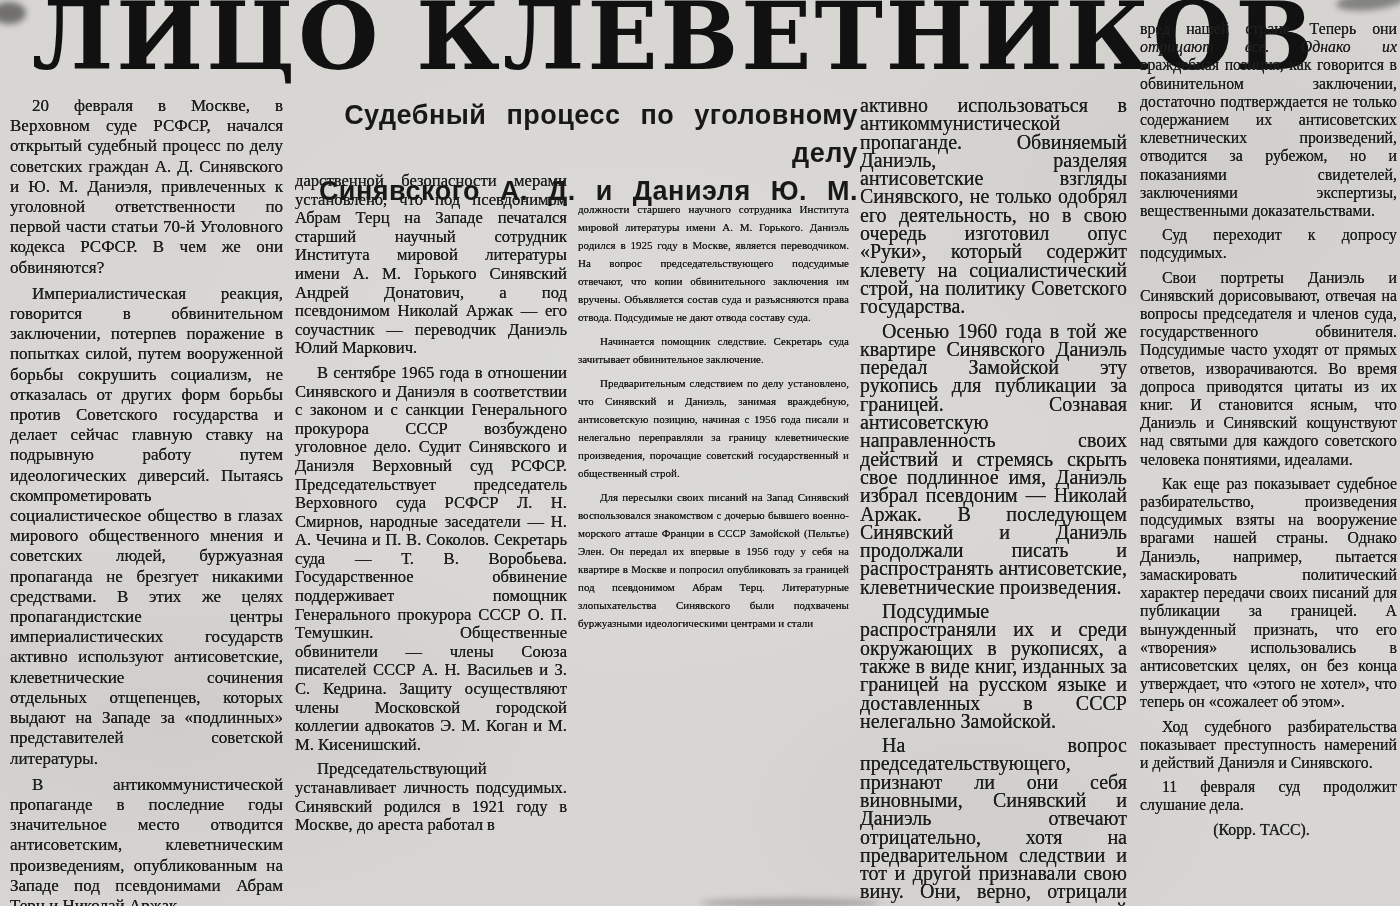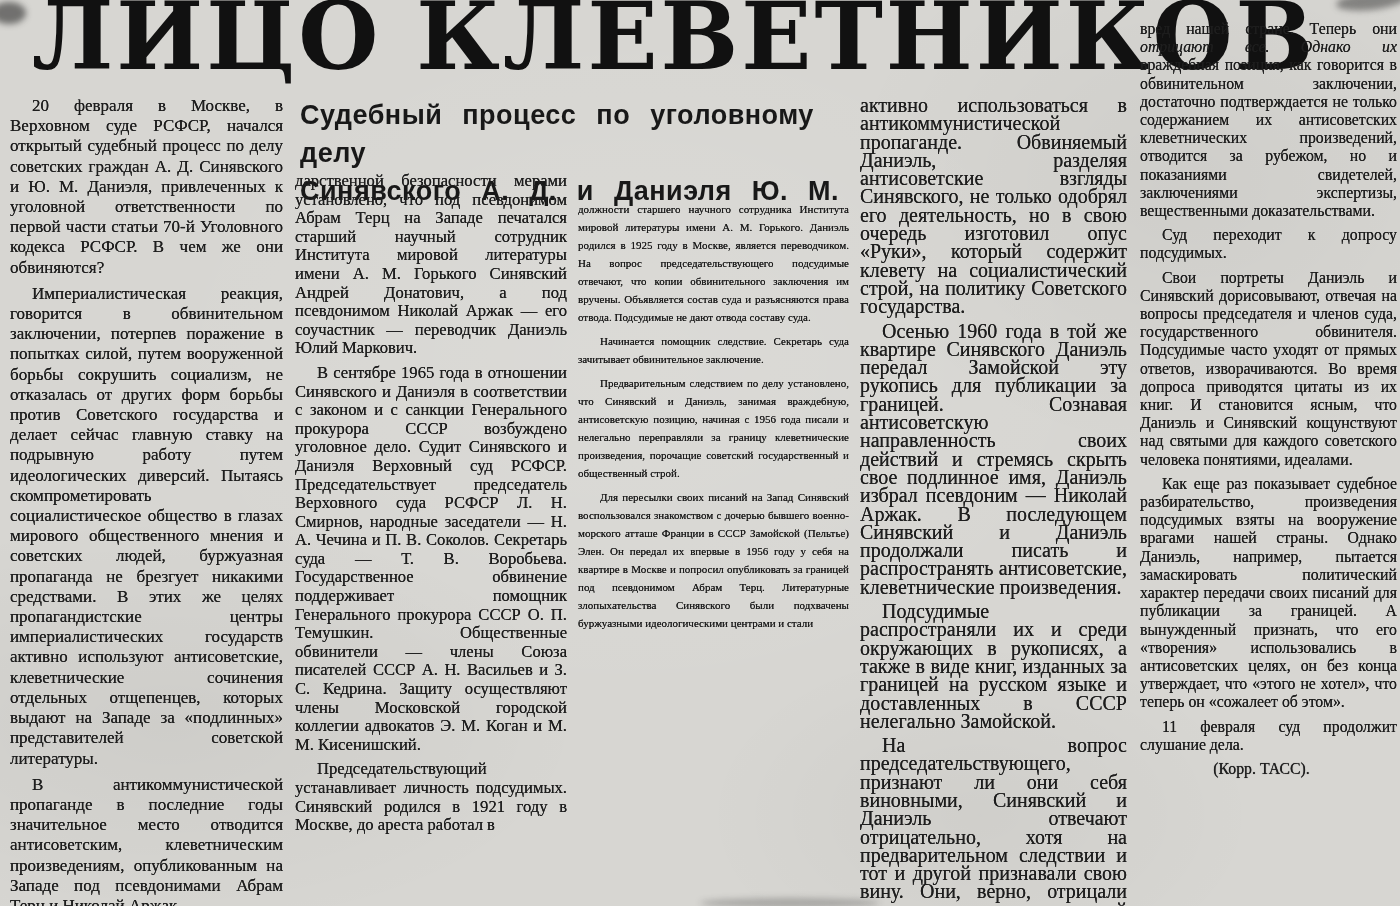--- a/index.html
+++ b/index.html
@@ -36,21 +36,21 @@
     white-space:nowrap;
     transform:scaleY(1.02);
   }
   .subhead{
     position:absolute; left:300px; top:96px; width:558px;
     font-family:"Liberation Sans", sans-serif;
     font-weight:bold;
     font-size:27px; line-height:38px;
     letter-spacing:0.5px; word-spacing:12px;
     color:#181818;
-    text-align:left;
+    text-align:right;
   }
   .col{
     position:absolute;
     text-align:justify;
     hyphens:auto;
     text-shadow:0 0 0.45px currentColor;
   }
   .col p{ margin:0 0 6px 0; }
   .col p.indent{ text-indent:22px; }
   .col p.right{ text-align:center; padding-right:14px; text-shadow:0 0 0.7px currentColor; }
@@ -97,16 +97,17 @@
       <p class=""><span>активно использоваться в антикоммунистической пропаганде. Обвиняемый Даниэль, разделяя антисоветские взгляды Синявского, не только одобрял его деятельность, но в свою очередь изготовил опус «Руки», который содержит клевету на социалистический строй, на политику Советского государства.</span></p>
       <p class="indent"><span>Осенью 1960 года в той же квартире Синявского Даниэль передал Замойской эту рукопись для публикации за границей. Сознавая антисоветскую направленность своих действий и стремясь скрыть свое подлинное имя, Даниэль избрал псевдоним — Николай Аржак. В последующем Синявский и Даниэль продолжали писать и распространять антисоветские, клеветнические произведения.</span></p>
       <p class="indent"><span>Подсудимые распространяли их и среди окружающих в рукописях, а также в виде книг, изданных за границей на русском языке и доставленных в СССР нелегально Замойской.</span></p>
       <p class="indent"><span>На вопрос председательствующего, признают ли они себя виновными, Синявский и Даниэль отвечают отрицательно, хотя на предварительном следствии и тот и другой признавали свою вину. Они, верно, отрицали умысел в антисоветской пропаганде, но вместе с тем признавали, что их произведения могут быть использованы и использовались во</span></p>
     </div>
   <div class="col" id="col5">
       <p class=""><span>вред нашей стране. Теперь они </span><span class="i">отрицают все. Однако их</span><span> враждебная позиция, как говорится в обвинительном заключении, достаточно подтверждается не только содержанием их антисоветских клеветнических произведений, отводится за рубежом, но и показаниями свидетелей, заключениями экспертизы, вещественными доказательствами.</span></p>
       <p class="indent"><span>Суд переходит к допросу подсудимых.</span></p>
       <p class="indent"><span>Свои портреты Даниэль и Синявский дорисовывают, отвечая на вопросы председателя и членов суда, государственного обвинителя. Подсудимые часто уходят от прямых ответов, изворачиваются. Во время допроса приводятся цитаты из их книг. И становится ясным, что Даниэль и Синявский кощунствуют над святыми для каждого советского человека понятиями, идеалами.</span></p>
       <p class="indent"><span>Как еще раз показывает судебное разбирательство, произведения подсудимых взяты на вооружение врагами нашей страны. Однако Даниэль, например, пытается замаскировать политический характер передачи своих писаний для публикации за границей. А вынужденный признать, что его «творения» использовались в антисоветских целях, он без конца утверждает, что «этого не хотел», что теперь он «сожалеет об этом».</span></p>
+      <p class="indent"><span>Ход судебного разбирательства показывает преступность намерений и действий Даниэля и Синявского.</span></p>
       <p class="indent"><span>11 февраля суд продолжит слушание дела.</span></p>
       <p class=" right"><span>(Корр. ТАСС).</span></p>
     </div>
 </div>
 
 </body></html>

